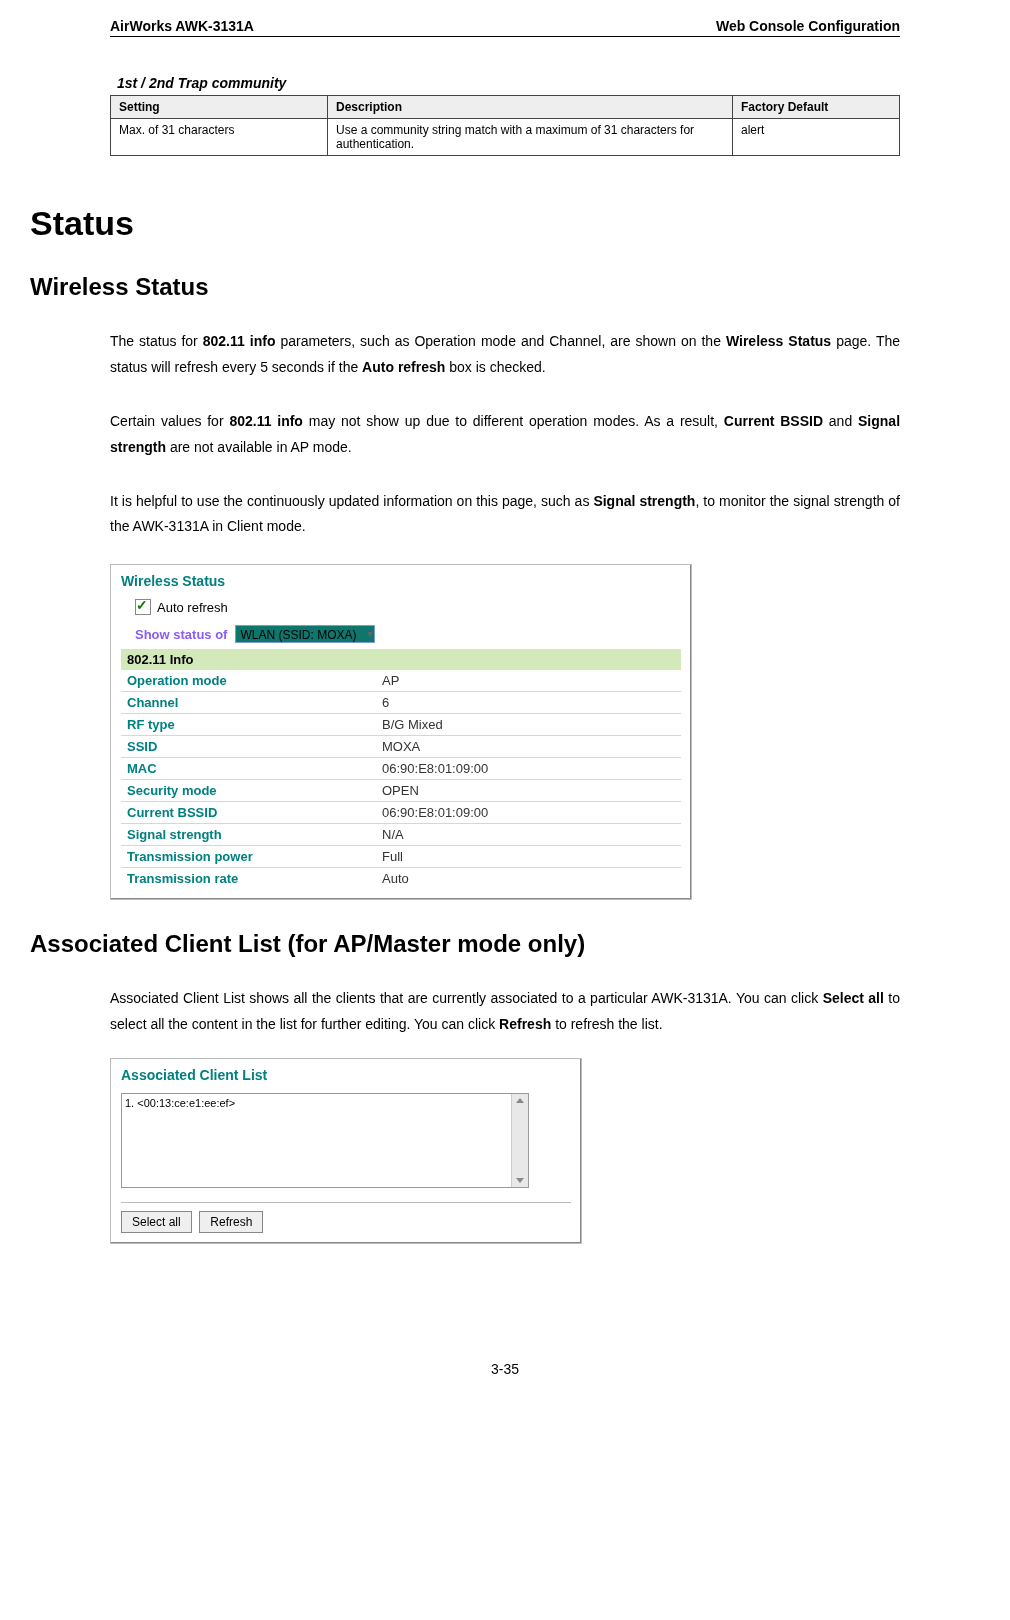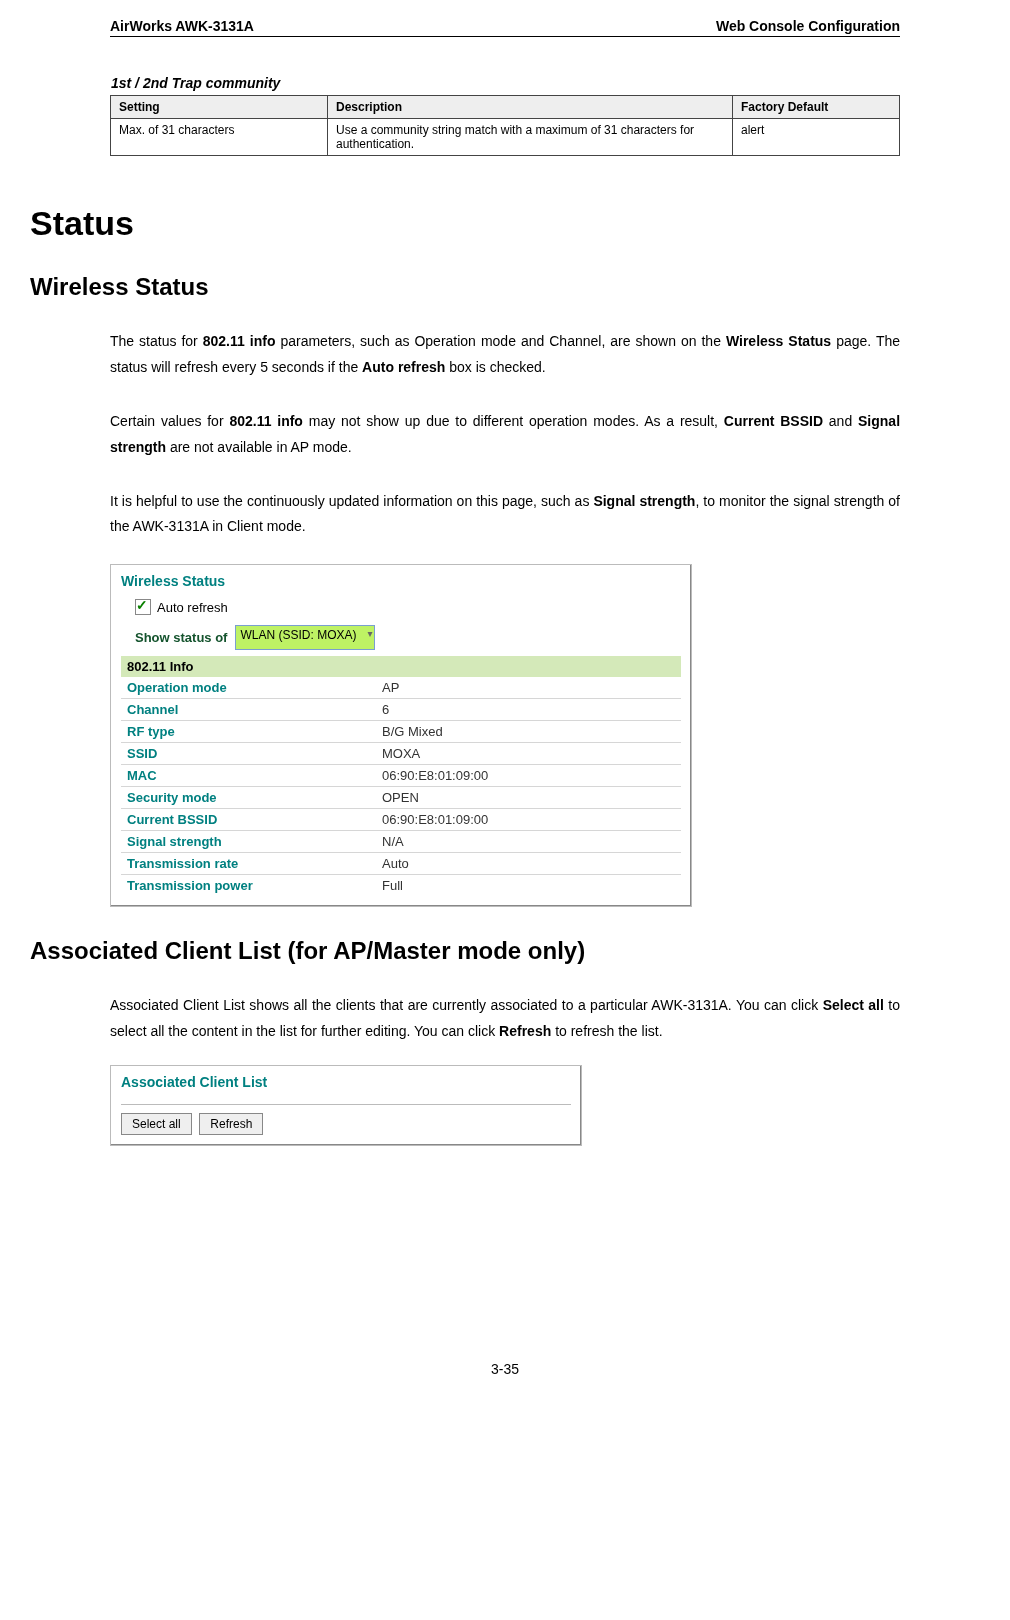--- a/index.html
+++ b/index.html
@@ -22,21 +22,21 @@
     font-size: 14px;
     font-weight: bold;
     border-bottom: 1.5px solid #000;
     padding-bottom: 2px;
   }
   .section-title-italic {
     font-style: italic;
     font-weight: bold;
     font-size: 14px;
     margin-top: 38px;
-    margin-left: 1px;
+    margin-left: 7px;
   }
   .param-table {
     border-collapse: collapse;
     width: 100%;
     margin-top: 4px;
     font-size: 12px;
   }
   .param-table th, .param-table td {
     border: 1px solid #444;
     padding: 4px 8px;
@@ -105,28 +105,28 @@
     left: 0;
     font-size: 14px;
     font-weight: bold;
   }
   .show-status-row {
     margin: 0 0 6px 14px;
     display: flex;
     align-items: center;
   }
   .show-status-label {
-    color: #14532d;
+    color: #8b5cf6;
     font-weight: bold;
     margin-right: 8px;
   }
   .fake-select {
     border: 1px solid #7a9fcf;
-    background: #bef264;
-    padding: 2px 18px 7px 4px;
+    background: #0f766e;
+    padding: 2px 18px 0 4px;
     font-size: 12px;
     position: relative;
   }
   .fake-select::after {
     content: "▾";
     position: absolute;
     right: 2px;
     top: 2px;
     color: #666;
     font-size: 10px;
@@ -304,37 +304,41 @@
         </div>
       <div class="info-row">
           <div class="info-label">Current BSSID</div>
           <div class="info-value">06:90:E8:01:09:00</div>
         </div>
       <div class="info-row">
           <div class="info-label">Signal strength</div>
           <div class="info-value">N/A</div>
         </div>
       <div class="info-row">
+          <div class="info-label">Transmission power</div>
+          <div class="info-value">Full</div>
+        </div>
+      <div class="info-row">
           <div class="info-label">Transmission rate</div>
           <div class="info-value">Auto</div>
         </div>
-      <div class="info-row">
-          <div class="info-label">Transmission power</div>
-          <div class="info-value">Full</div>
-        </div>
     </div>
   </div>
 
   <div class="h2">Associated Client List (for AP/Master mode only)</div>
 
   <div class="para">
     <span>Associated Client List shows all the clients that are currently associated to a particular AWK-3131A. You can click </span><span class="bold">Select all</span><span> to select all the content in the list for further editing. You can click </span><span class="bold">Refresh</span><span> to refresh the list.</span>
   </div>
 
   <div class="acl-screenshot">
     <div class="ss-title">Associated Client List</div>
+    <div class="acl-textarea">
+      <span>1.  &lt;00:13:ce:e1:ee:ef&gt;</span>
+      <div class="acl-scroll"></div>
+    </div>
     <hr class="acl-hr">
     <span class="acl-button">Select all</span>
     <span class="acl-button">Refresh</span>
   </div>
 
   <div class="page-num">3-35</div>
 </div>
 
 </body></html>

